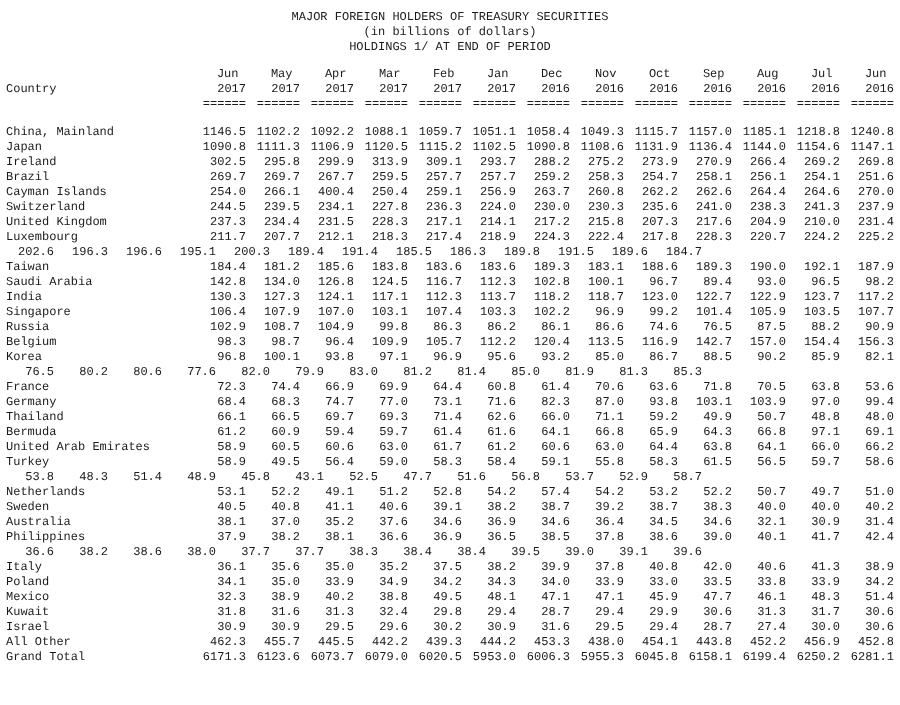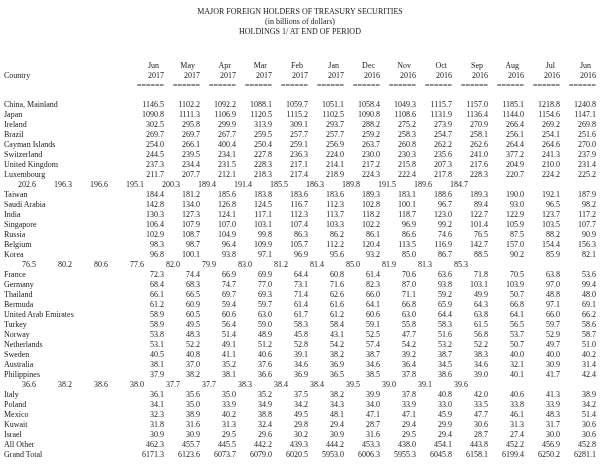--- a/index.html
+++ b/index.html
@@ -1,28 +1,28 @@
 <!DOCTYPE html>
 <html><head>
 <meta charset="utf-8">
 <style>
   html, body { margin: 0; padding: 0; background: #ffffff; }
   .page {
     width: 600px; height: 470px;
     background: #ffffff;
     color: #1a1a1a;
-    font-family: Liberation Serif, serif;
+    font-family: Liberation Mono, monospace;
     font-size: 8px;
     line-height: 10px;
     overflow: hidden;
     box-sizing: border-box;
   }
   .title-block { margin-top: 7px; text-align: center; }
   .title-block div { white-space: pre; }
-  .table { margin-top: 24px; }
+  .table { margin-top: 8px; }
   .row { display: flex; height: 10px; }
   .c-country { width: 128px; box-sizing: border-box; padding-left: 4px; white-space: pre; }
   .c-num { width: 36px; text-align: right; white-space: pre; }
   .header-months .c-num { padding-right: 5px; box-sizing: border-box; }
   .header-sep { letter-spacing: 0; }
   .tbody { margin-top: 9px; }
 </style>
 </head>
 <body>
 
@@ -168,21 +168,21 @@
           <div class="c-num">244.5</div>
           <div class="c-num">239.5</div>
           <div class="c-num">234.1</div>
           <div class="c-num">227.8</div>
           <div class="c-num">236.3</div>
           <div class="c-num">224.0</div>
           <div class="c-num">230.0</div>
           <div class="c-num">230.3</div>
           <div class="c-num">235.6</div>
           <div class="c-num">241.0</div>
-          <div class="c-num">377.2</div>
+          <div class="c-num">238.3</div>
           <div class="c-num">241.3</div>
           <div class="c-num">237.9</div>
         </div>
         <div class="row">
           <div class="c-country">United Kingdom</div>
           <div class="c-num">237.3</div>
           <div class="c-num">234.4</div>
           <div class="c-num">231.5</div>
           <div class="c-num">228.3</div>
           <div class="c-num">217.1</div>
@@ -443,21 +443,20 @@
           <div class="c-num">58.4</div>
           <div class="c-num">59.1</div>
           <div class="c-num">55.8</div>
           <div class="c-num">58.3</div>
           <div class="c-num">61.5</div>
           <div class="c-num">56.5</div>
           <div class="c-num">59.7</div>
           <div class="c-num">58.6</div>
         </div>
         <div class="row">
-          <div class="c-country">Norway</div>
           <div class="c-num">53.8</div>
           <div class="c-num">48.3</div>
           <div class="c-num">51.4</div>
           <div class="c-num">48.9</div>
           <div class="c-num">45.8</div>
           <div class="c-num">43.1</div>
           <div class="c-num">52.5</div>
           <div class="c-num">47.7</div>
           <div class="c-num">51.6</div>
           <div class="c-num">56.8</div>

